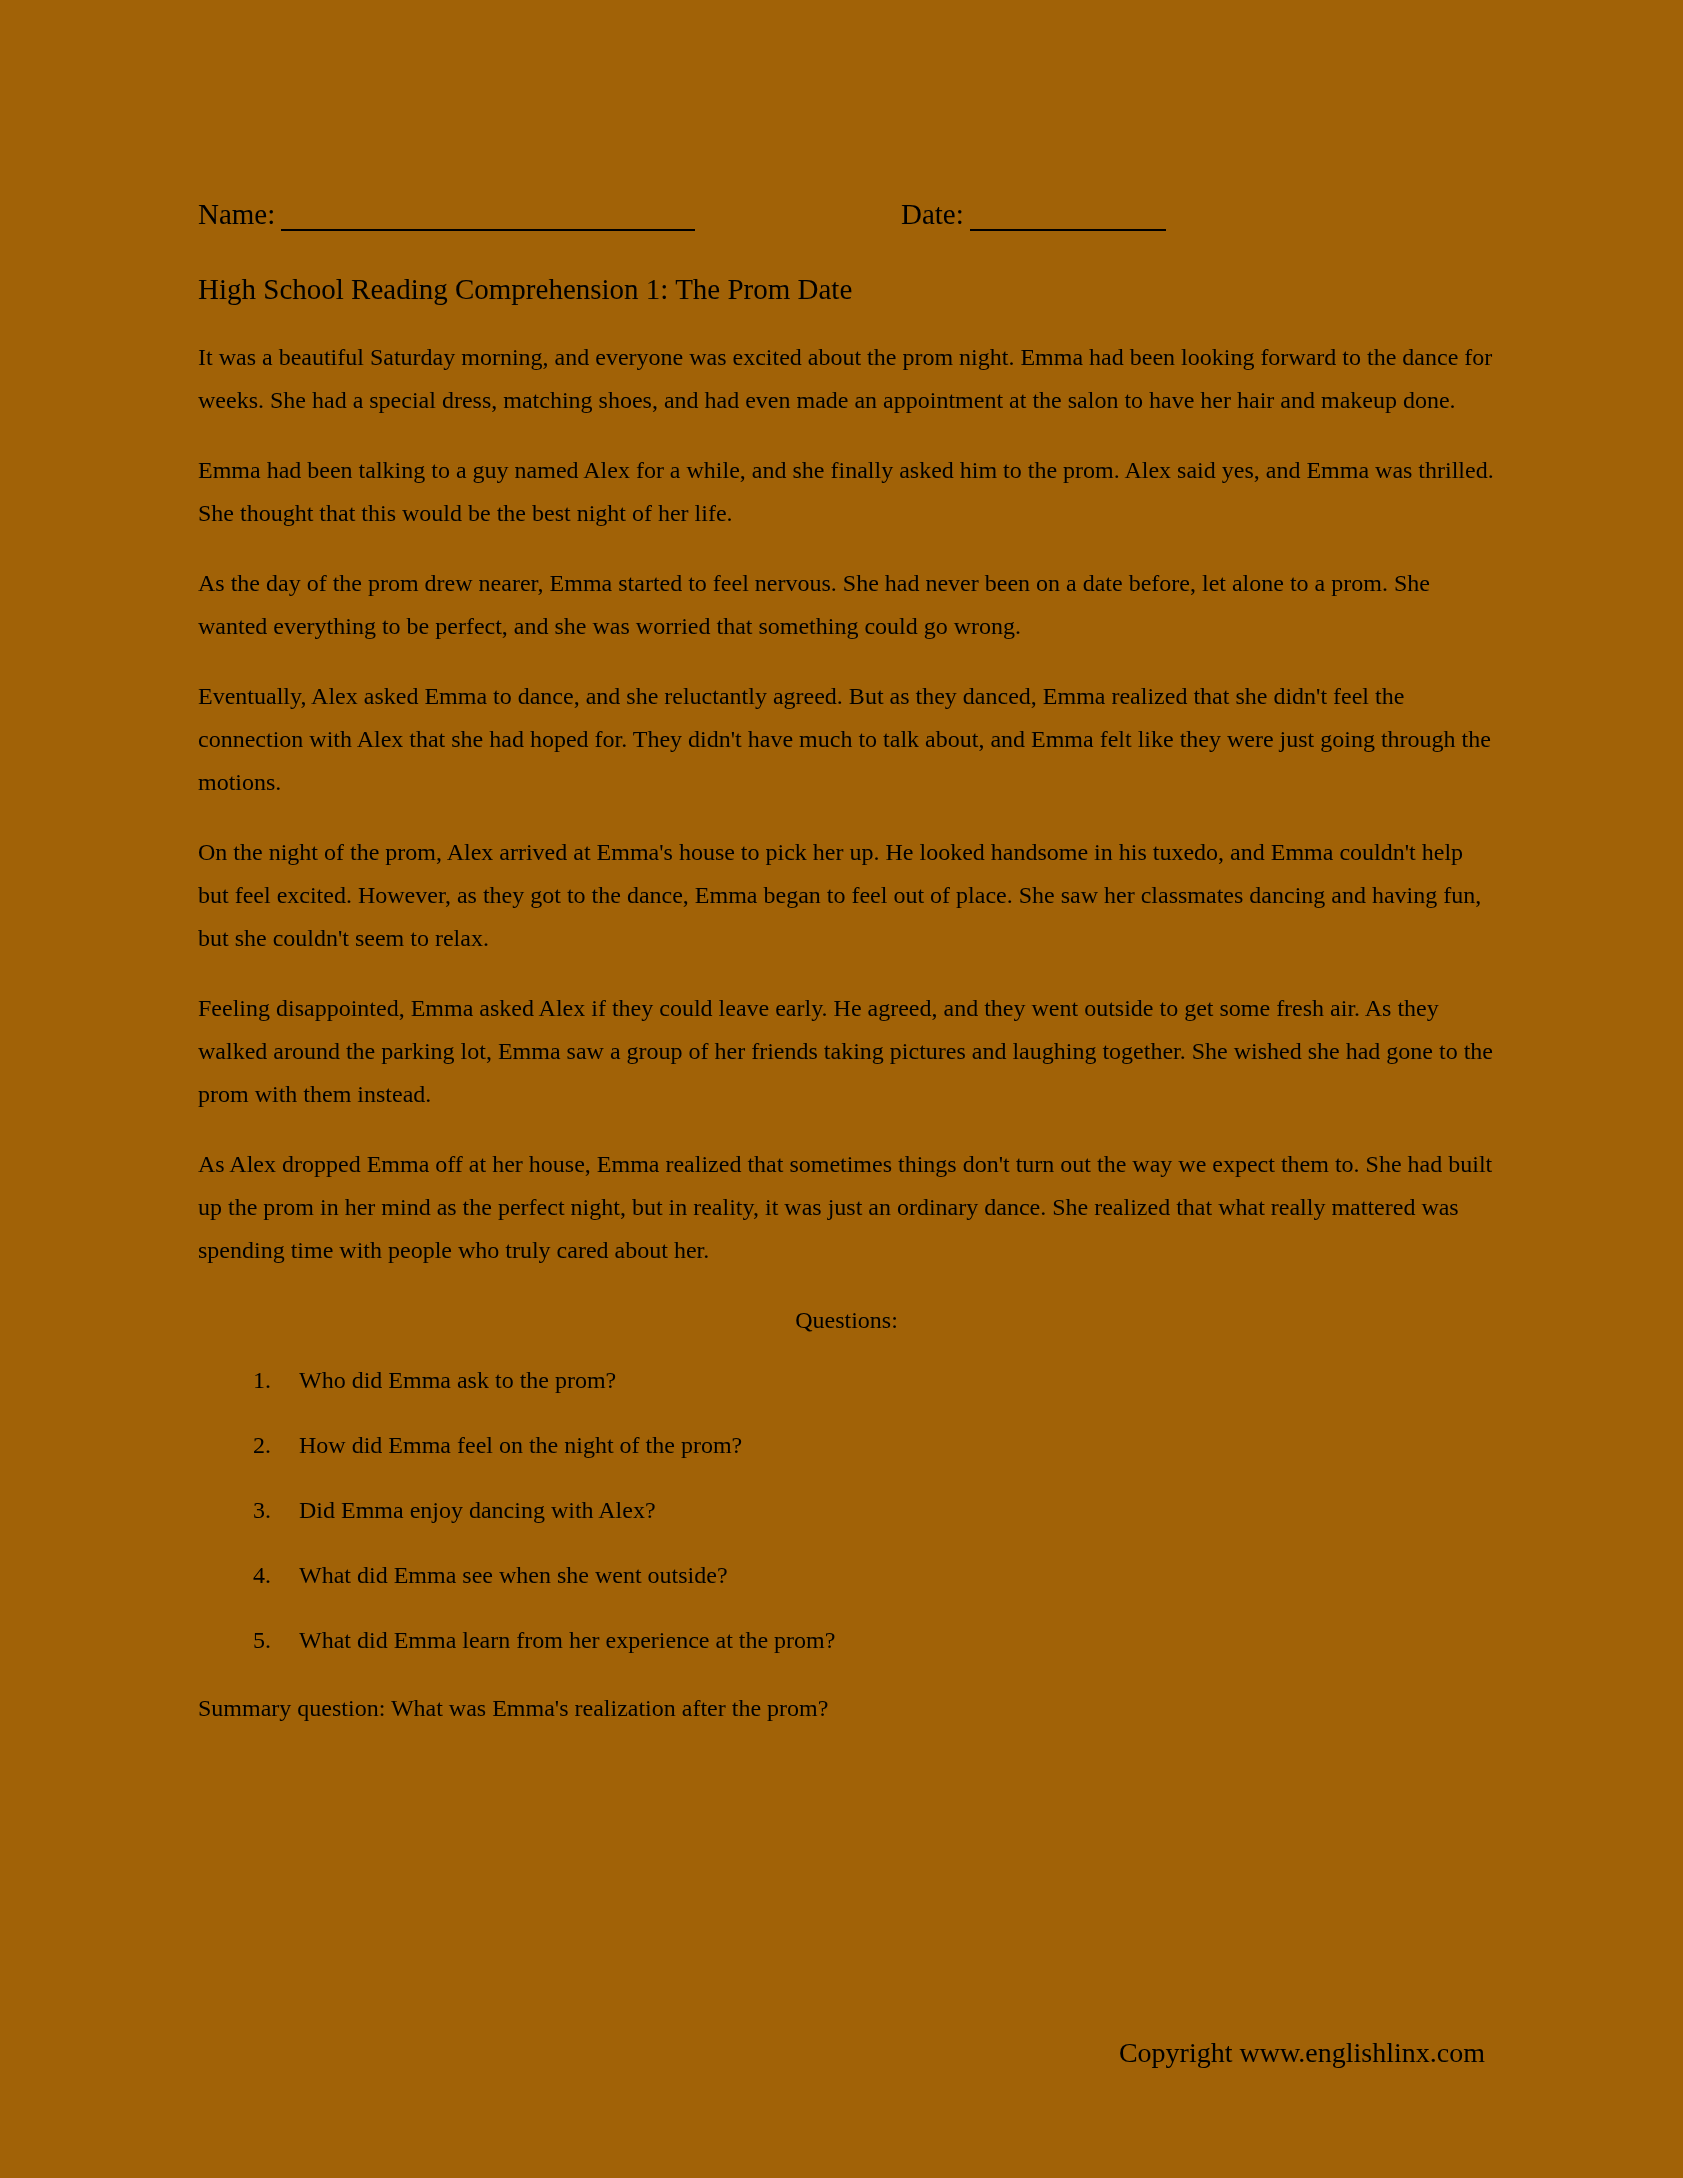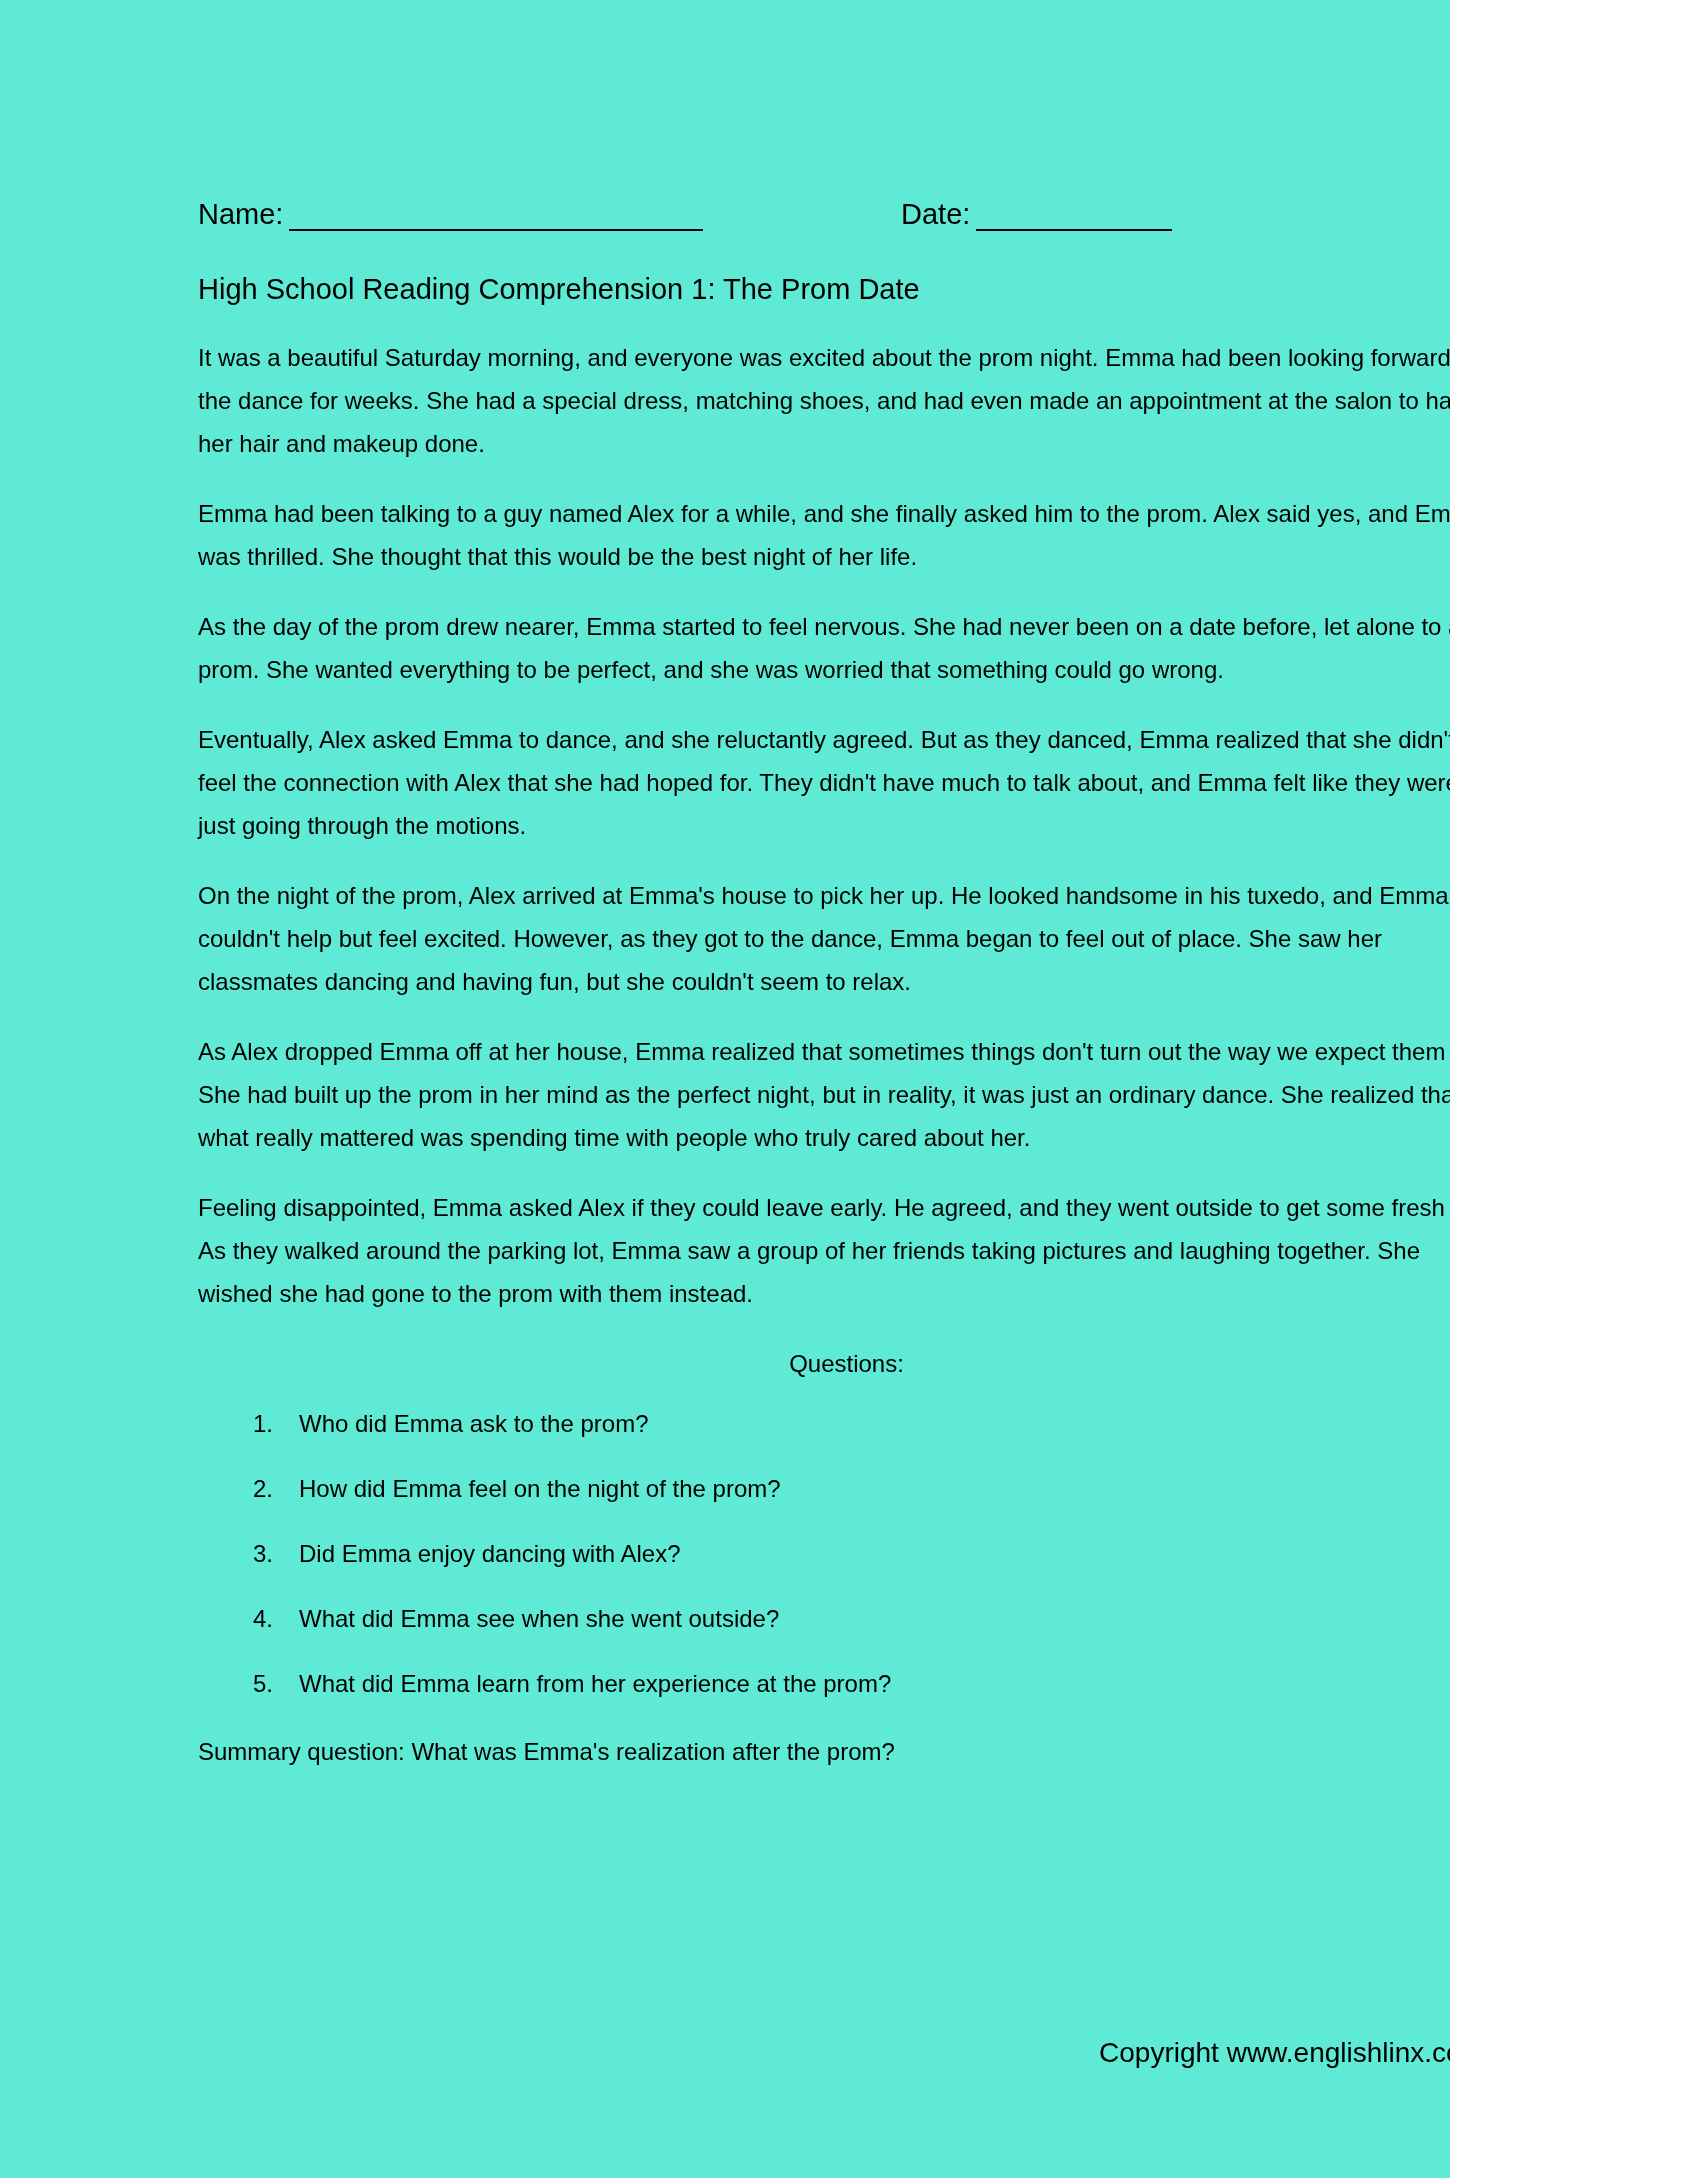--- a/index.html
+++ b/index.html
@@ -1,22 +1,22 @@
 <!DOCTYPE html>
 <html><head>
 <meta charset="utf-8">
 <style>
   * { margin: 0; padding: 0; box-sizing: border-box; }
   html, body { background: #ffffff; }
   .page {
     position: relative;
-    width: 1450px;
+    width: 1683px;
     height: 2178px;
-    background: #5eead4;
-    font-family: Liberation Sans, sans-serif;
+    background: #a16207;
+    font-family: Liberation Serif, serif;
     color: #000000;
     overflow: hidden;
   }
 
   
   .header-row { position: absolute; top: 198px; left: 198px; width: 1287px; font-size: 29px; }
   .name-block { position: absolute; left: 0; top: 0; white-space: nowrap; }
   .date-block { position: absolute; left: 703px; top: 0; white-space: nowrap; }
   .blank-line {
     display: inline-block;
@@ -92,22 +92,22 @@
   </div>
 
   <h1 class="doc-title">High School Reading Comprehension 1: The Prom Date</h1>
 
   <div class="content">
     <p class="para">It was a beautiful Saturday morning, and everyone was excited about the prom night. Emma had been looking forward to the dance for weeks. She had a special dress, matching shoes, and had even made an appointment at the salon to have her hair and makeup done.</p>
     <p class="para">Emma had been talking to a guy named Alex for a while, and she finally asked him to the prom. Alex said yes, and Emma was thrilled. She thought that this would be the best night of her life.</p>
     <p class="para">As the day of the prom drew nearer, Emma started to feel nervous. She had never been on a date before, let alone to a prom. She wanted everything to be perfect, and she was worried that something could go wrong.</p>
     <p class="para">Eventually, Alex asked Emma to dance, and she reluctantly agreed. But as they danced, Emma realized that she didn't feel the connection with Alex that she had hoped for. They didn't have much to talk about, and Emma felt like they were just going through the motions.</p>
     <p class="para">On the night of the prom, Alex arrived at Emma's house to pick her up. He looked handsome in his tuxedo, and Emma couldn't help but feel excited. However, as they got to the dance, Emma began to feel out of place. She saw her classmates dancing and having fun, but she couldn't seem to relax.</p>
+    <p class="para">Feeling disappointed, Emma asked Alex if they could leave early. He agreed, and they went outside to get some fresh air. As they walked around the parking lot, Emma saw a group of her friends taking pictures and laughing together. She wished she had gone to the prom with them instead.</p>
     <p class="para">As Alex dropped Emma off at her house, Emma realized that sometimes things don't turn out the way we expect them to. She had built up the prom in her mind as the perfect night, but in reality, it was just an ordinary dance. She realized that what really mattered was spending time with people who truly cared about her.</p>
-    <p class="para">Feeling disappointed, Emma asked Alex if they could leave early. He agreed, and they went outside to get some fresh air. As they walked around the parking lot, Emma saw a group of her friends taking pictures and laughing together. She wished she had gone to the prom with them instead.</p>
 
     <p class="questions-heading">Questions:</p>
 
     <ol class="question-list">
       <li>
         <span class="q-num">1.</span>
         <span>Who did Emma ask to the prom?</span>
       </li>
       <li>
         <span class="q-num">2.</span>

